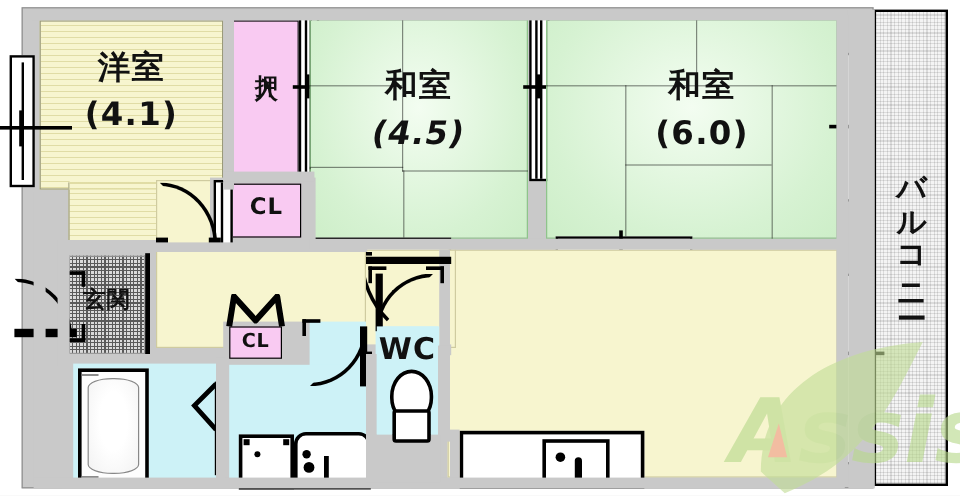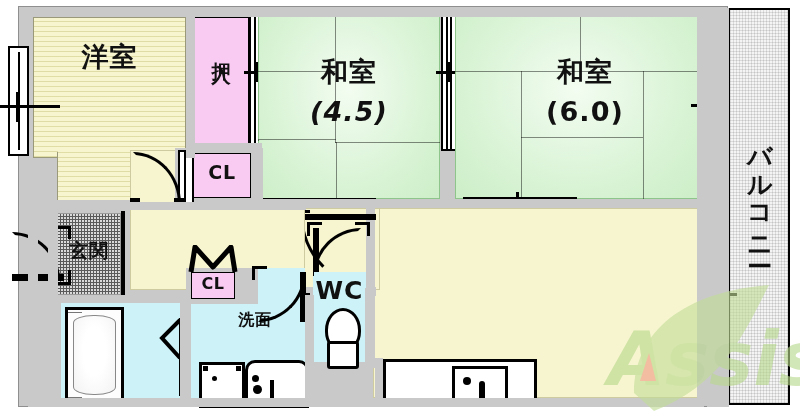--- a/index.html
+++ b/index.html
@@ -160,20 +160,21 @@
 <div id="plan">
 
   <div class="ab wall" style="left:18px;top:6px;width:710px;height:401px;"></div>
   <div class="ab" style="left:18px;top:6px;width:710px;height:401px;border:1px solid #8f8f8f;"></div>
 
   <div class="ab rm-yellow-lines" style="left:33px;top:17px;width:153px;height:141px;border:1px solid #9a9a7a;"></div>
   <div class="ab rm-yellow-lines" style="left:57px;top:152px;width:129px;height:56px;border:1px solid #9a9a7a;border-top:none;"></div>
   <div class="ab rm-yellow-lines" style="left:58px;top:150px;width:127px;height:8px;"></div>
 
   <div class="lbl lbl-jp lbl-xl" style="left:33px;top:43px;width:153px;">洋室</div>
+  <div class="lbl lbl-jp lbl-xl" style="left:33px;top:82px;width:153px;">(4.1)</div>
 
   <div class="win-v" style="left:8px;top:46px;width:17px;height:106px;">
     <div class="pane"></div>
   </div>
   <div class="cross-h" style="left:0px;top:105px;width:60px;"></div>
   <div class="cross-v" style="left:16px;top:92px;height:30px;"></div>
 
   <div class="ab rm-pink" style="left:193px;top:17px;width:56px;height:128px;"></div>
   <div class="lbl lbl-jp lbl-md vert" style="left:211px;top:47px;">押入</div>
 
@@ -297,21 +298,20 @@
 
   <div class="ab" style="left:179px;top:318px;width:7px;height:78px;background:#fff;border:3px solid #000;"></div>
   <div class="fold" style="left:158px;top:318px;width:24px;height:42px;">
     <svg width="24" height="42" viewBox="0 0 24 42">
       <polyline points="22,2 4,20 22,40" fill="none" stroke="#000" stroke-width="4"></polyline>
     </svg>
   </div>
 
   <div class="ab rm-cyan" style="left:191px;top:303px;width:114px;height:97px;"></div>
   <div class="ab rm-cyan" style="left:255px;top:268px;width:50px;height:36px;"></div>
-  <div class="lbl lbl-jp lbl-sm" style="left:205px;top:312px;width:100px;">洗面</div>
 
   <div class="wm-pan" style="left:199px;top:362px;width:40px;height:40px;">
     <i style="left:1px;top:1px;"></i>
     <i style="right:1px;top:1px;"></i>
     <i style="left:1px;bottom:1px;"></i>
     <i style="right:1px;bottom:1px;"></i>
     <div class="dot" style="left:10px;top:11px;width:5px;height:5px;"></div>
   </div>
 
   <div class="vanity" style="left:245px;top:360px;width:58px;height:42px;border-radius:10px 10px 0 0;"></div>

